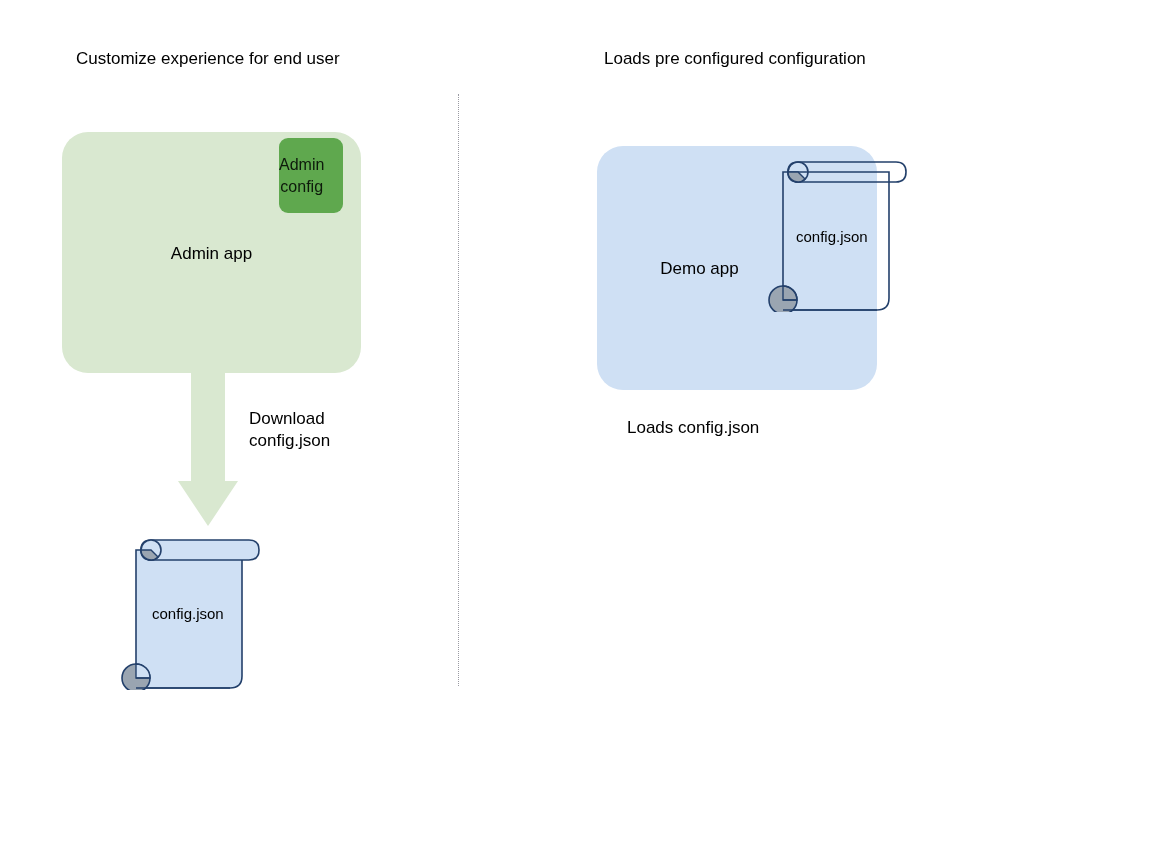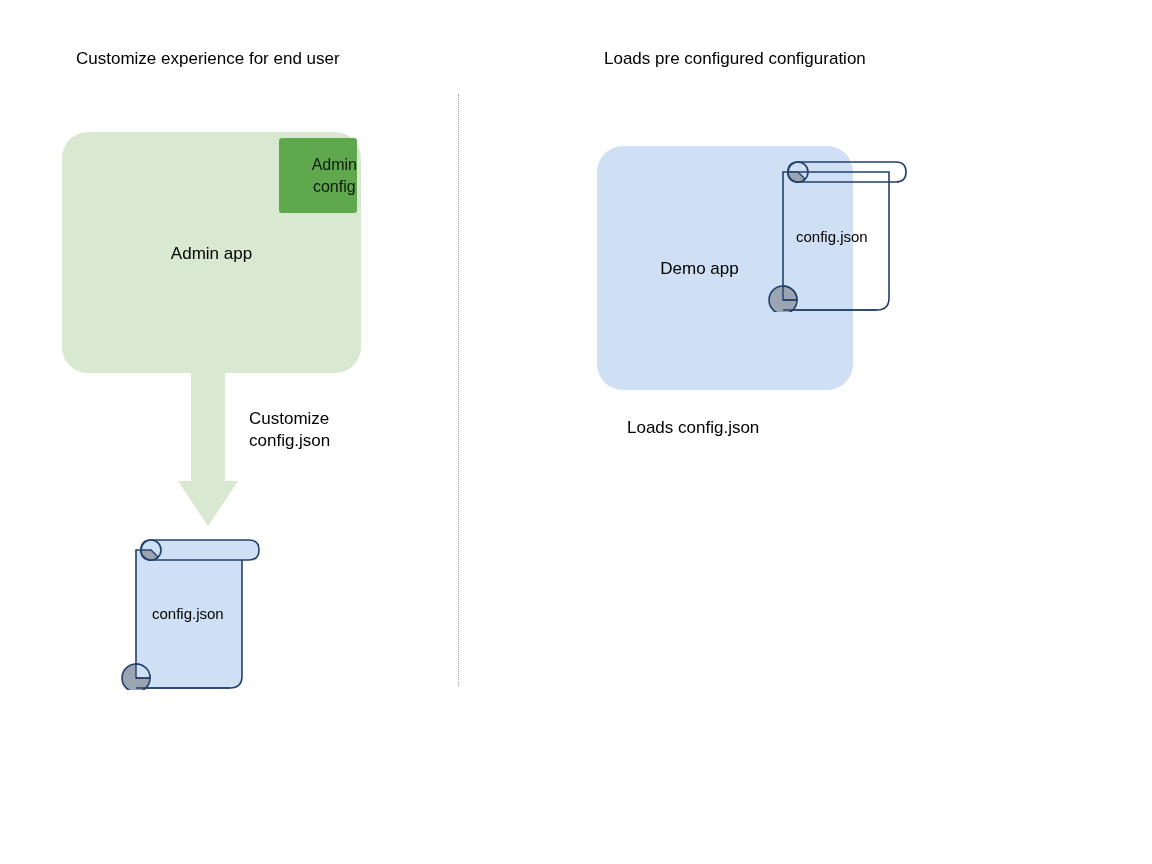--- a/index.html
+++ b/index.html
@@ -52,21 +52,21 @@
   #admin-app {
     left: 62px;
     top: 132px;
     width: 299px;
     height: 241px;
     background: #d9e8d0;
   }
   #demo-app {
     left: 597px;
     top: 146px;
-    width: 256px;
+    width: 280px;
     height: 244px;
     background: #cfe0f4;
   }
   .app-label {
     position: absolute;
     font-size: 17px;
     line-height: 20px;
     color: #000000;
     white-space: nowrap;
   }
@@ -79,27 +79,27 @@
     left: 0;
     top: 113px;
     width: 205px;
     text-align: center;
   }
 
   
   #admin-panel {
     left: 279px;
     top: 138px;
-    width: 78px;
+    width: 64px;
     height: 75px;
     background: #5fa84e;
-    border-radius: 3px;
+    border-radius: 9px;
     display: flex;
     align-items: center;
-    justify-content: flex-end;
+    justify-content: flex-start;
   }
   #admin-panel .chip-text {
     font-size: 16px;
     line-height: 22px;
     text-align: center;
     color: #0d1a0b;
   }
 
   
   #download-arrow {
@@ -160,21 +160,21 @@
       <span>Admin</span><br>
       <span>config</span>
     </div>
   </div>
 
   <svg class="abs" id="download-arrow" viewBox="0 0 62 156">
     <path d="M14 0 L48 0 L48 110 L61 110 L31 155 L1 110 L14 110 Z" fill="#d9e8d0"></path>
   </svg>
 
   <div class="abs" id="arrow-label">
-    <div>Customize</div>
+    <div>Download</div>
     <div>config.json</div>
   </div>
 
   <div class="scroll-shape" id="scroll-left">
     <svg width="150" height="162" viewBox="0 0 150 162">
 
       <path d="M18 22 L18 148 Q18 160 30 160 L112 160 Q124 160 124 148 L124 22 Z" fill="#cfe0f4" stroke="#23406b" stroke-width="1.6"></path>
 
       <path d="M33 12 L131 12 Q141 12 141 22 Q141 32 131 32 L33 32 Q23 32 23 22 Q23 12 33 12 Z" fill="#cfe0f4" stroke="#23406b" stroke-width="1.6"></path>
 

